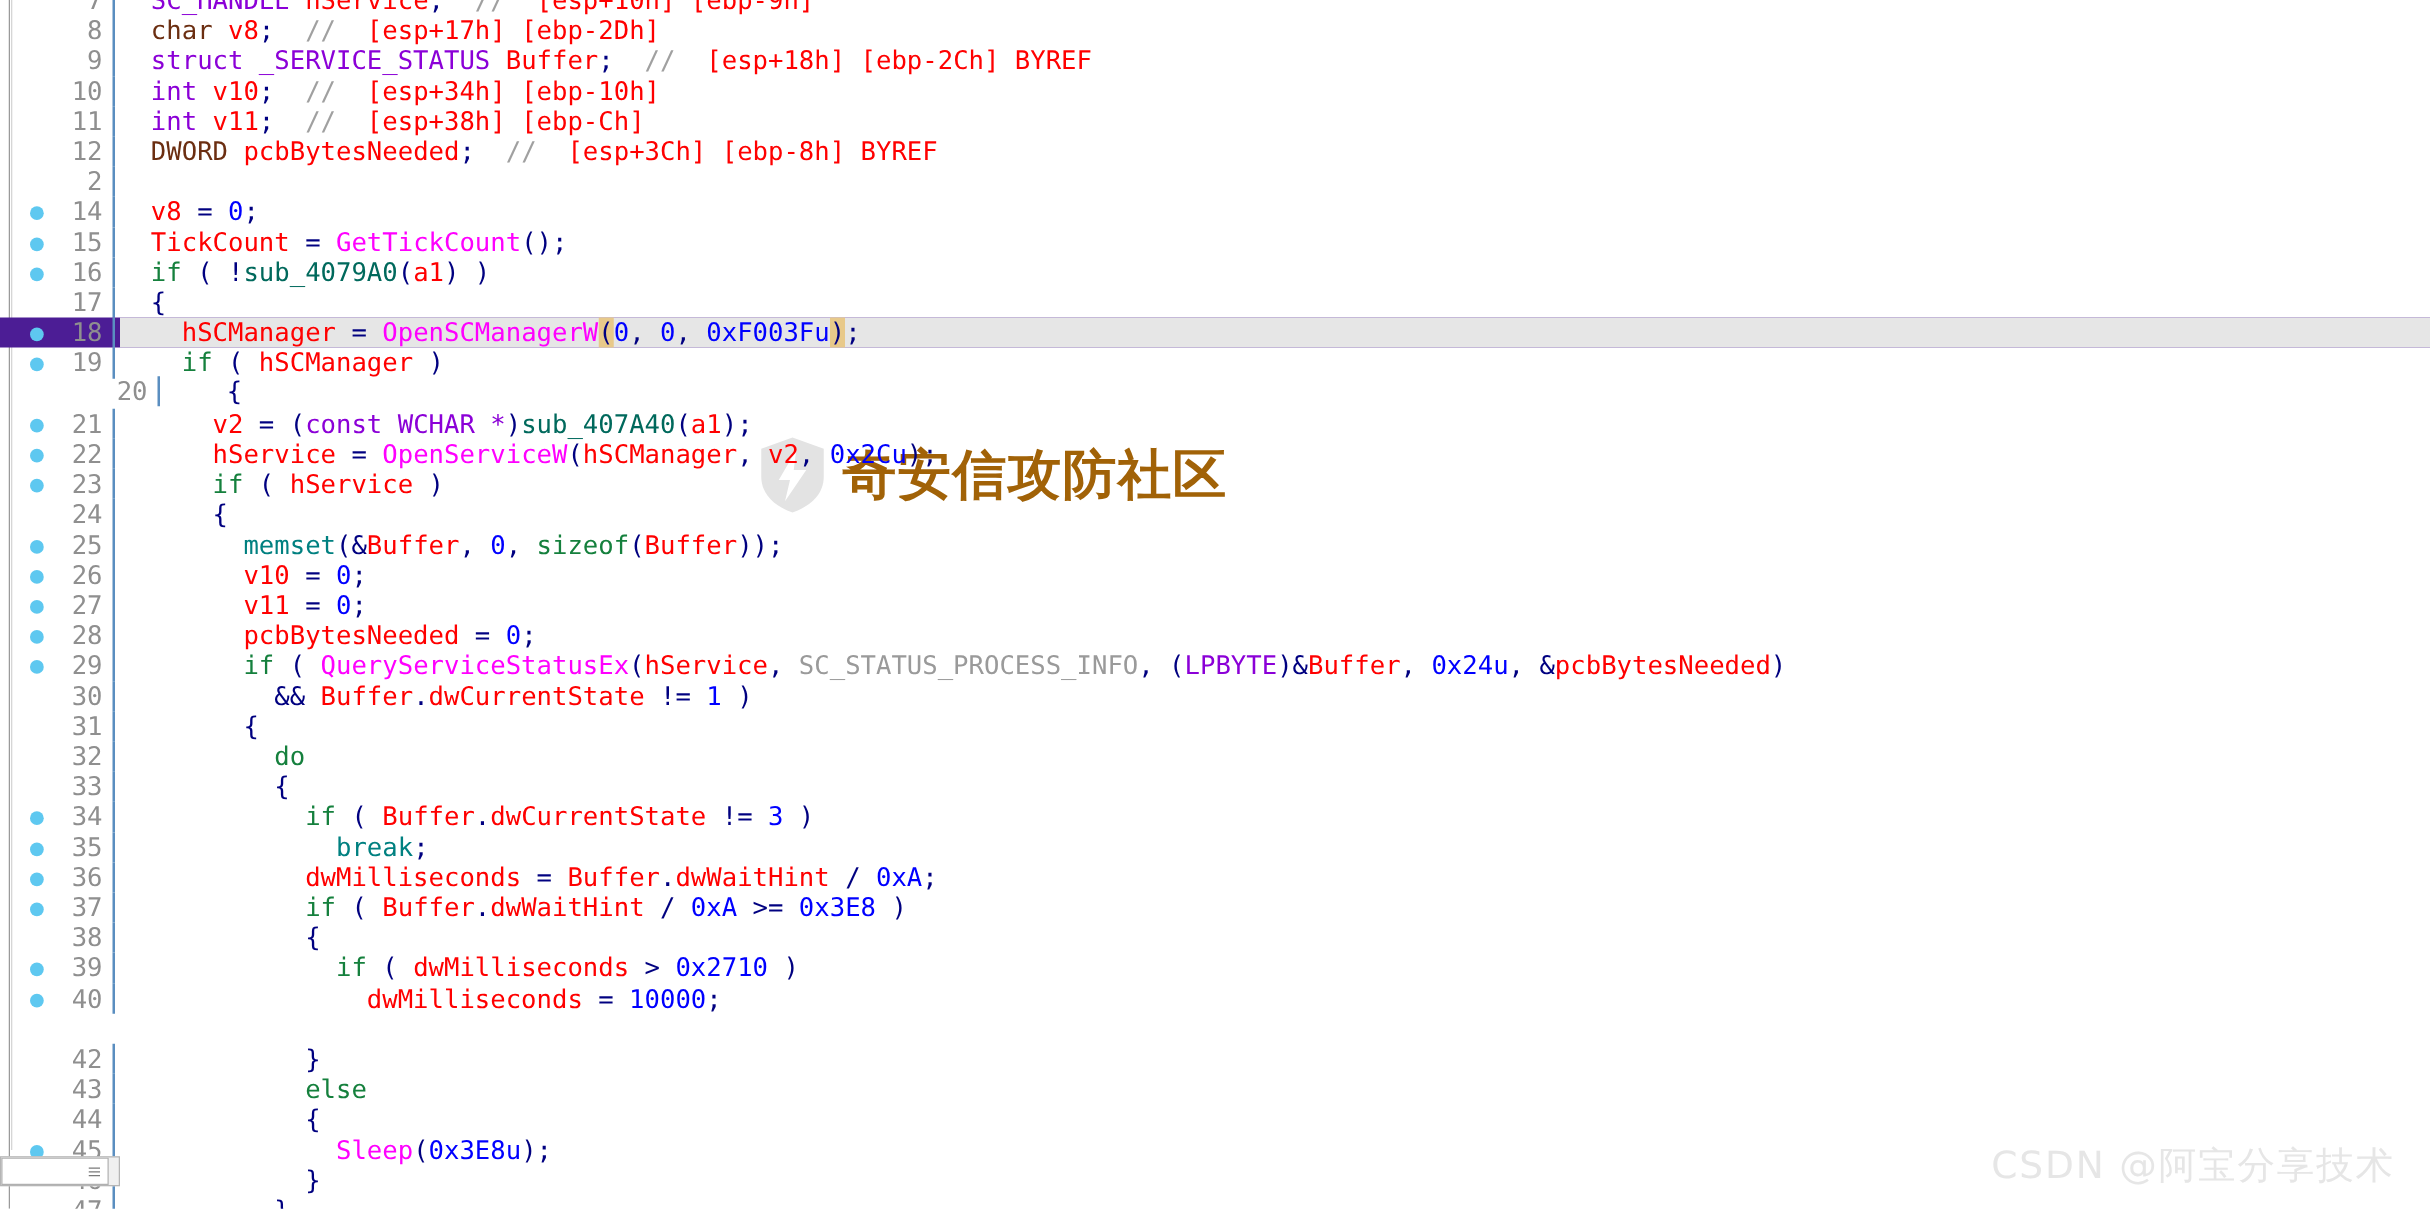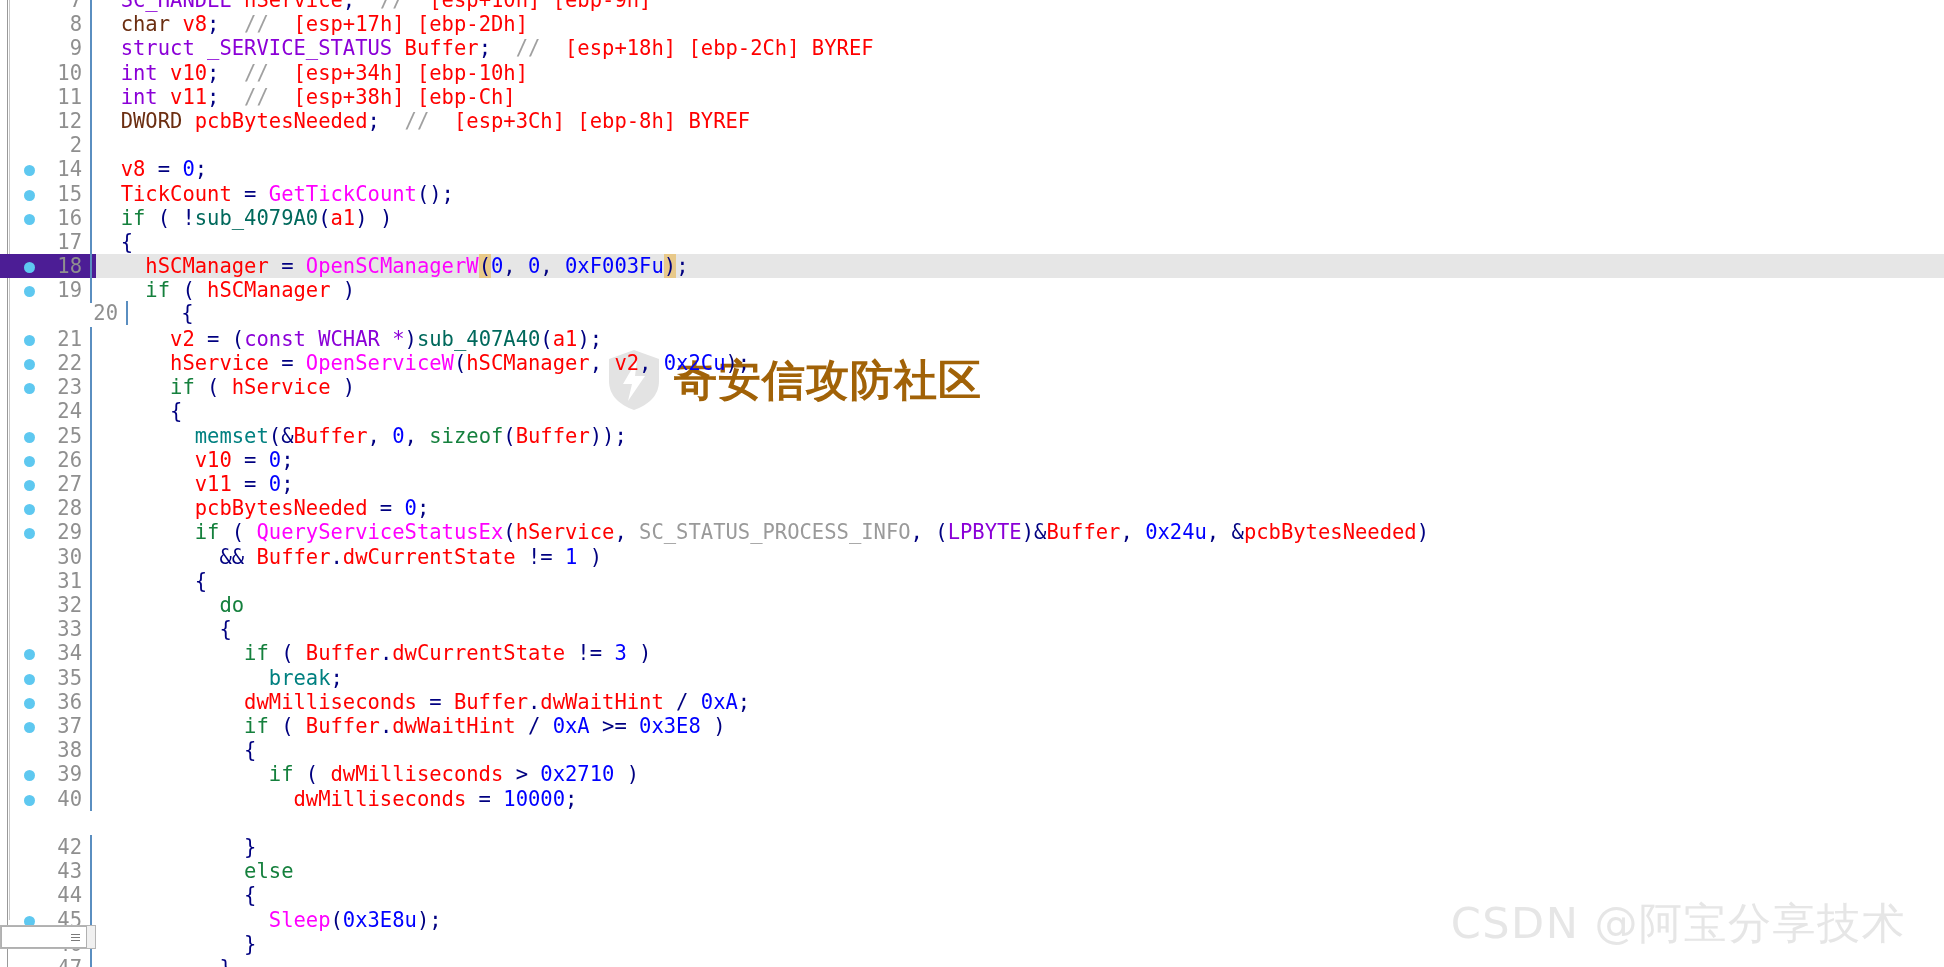--- a/index.html
+++ b/index.html
@@ -41,24 +41,24 @@
     font-family: "DejaVu Sans", "Liberation Sans", sans-serif;
     font-size: 43px;
     font-weight: 700;
     color: #a16207;
     letter-spacing: 1px;
     white-space: nowrap;
     line-height: 1;
   }
   #csdn-watermark {
     position: absolute;
-    right: 38px;
+    right: 28px;
     bottom: 14px;
     font-family: "DejaVu Sans", "Liberation Sans", sans-serif;
-    font-size: 43px;
+    font-size: 30px;
     color: #e6e6e6;
     letter-spacing: 1.5px;
     white-space: nowrap;
     pointer-events: none;
     user-select: none;
   }
 
   
   #editor {
     position: absolute;

